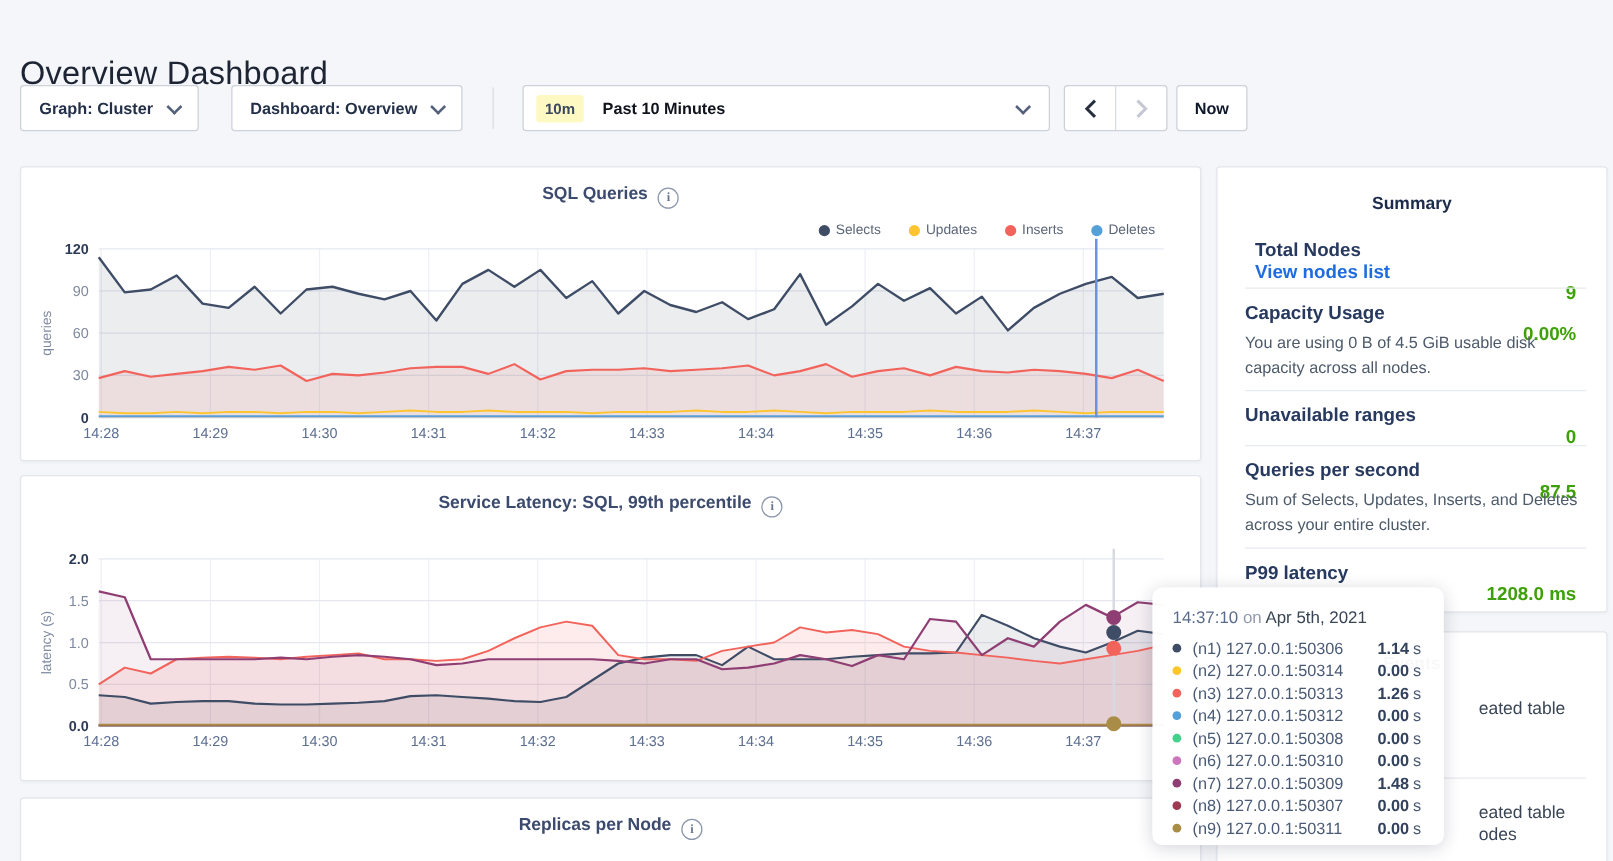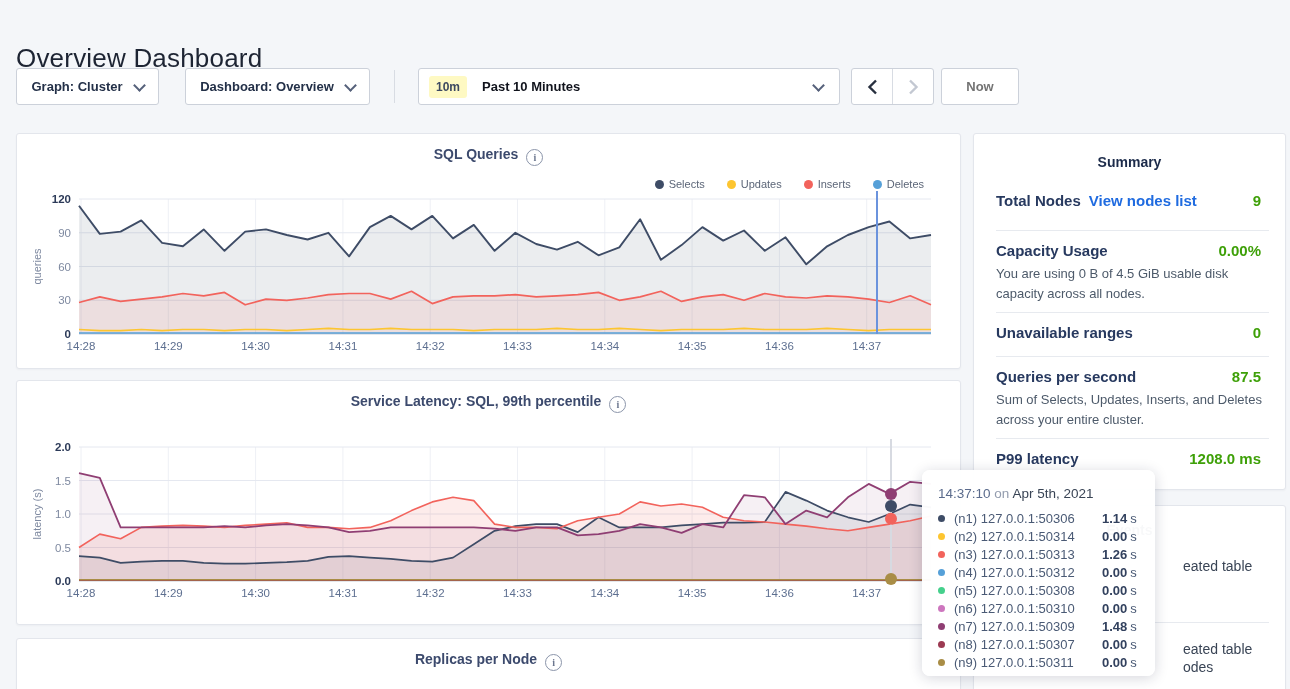--- a/index.html
+++ b/index.html
@@ -9,36 +9,36 @@
   
   .ctl{position:absolute;top:68px;height:37px;box-sizing:border-box;background:#fff;border:1px solid #ccd1da;border-radius:3px;display:flex;align-items:center;font-size:13px;font-weight:700;color:#233048;cursor:pointer;}
   .chev{width:7px;height:7px;border-right:2px solid #55607a;border-bottom:2px solid #55607a;transform:rotate(45deg);margin-left:12px;margin-top:-3px;}
   .vdivider{position:absolute;left:394px;top:70px;height:33px;width:1px;background:#d8dce3;}
   .badge{background:#fef9c3;border-radius:3px;font-size:12px;font-weight:700;color:#3c4861;padding:4px 7px;margin-left:10px;}
   .picker-label{margin-left:15px;color:#10131c;}
   .picker-chev{position:absolute;right:16px;}
   .btn-group{position:absolute;left:851px;top:68px;height:37px;display:flex;border:1px solid #ccd1da;border-radius:3px;background:#fff;box-sizing:border-box;}
   .arrow-btn{width:40px;display:flex;align-items:center;justify-content:center;cursor:pointer;}
   .arrow-btn + .arrow-btn{border-left:1px solid #d8dce3;}
-  .now-btn{position:absolute;left:941px;justify-content:center;width:78px;color:#737373;}
+  .now-btn{position:absolute;left:941px;justify-content:center;width:57px;color:#0f172a;}
   
   .card{position:absolute;background:#fff;border:1px solid #e3e6ec;border-radius:3px;box-sizing:border-box;box-shadow:0 1px 2px rgba(40,50,80,.04);padding-left:26px;}
   .chart-title-row{position:absolute;top:12px;left:0;right:0;text-align:center;font-size:14px;font-weight:700;color:#3c4a6d;}
   .info{display:inline-block;width:15px;height:15px;line-height:15px;border:1px solid #8b95aa;border-radius:50%;color:#6b768e;font-size:10px;font-weight:700;text-align:center;margin-left:8px;vertical-align:-2px;font-family:"Liberation Serif",serif;cursor:pointer;}
   .legend{position:absolute;top:44px;right:36px;display:flex;gap:22px;font-size:11px;color:#5c6678;}
   .legend-item{display:flex;align-items:center;gap:5px;}
   .legend-dot{width:9px;height:9px;border-radius:50%;}
   svg text{font-family:"Liberation Sans",sans-serif;}
   .tick{font-size:11.5px;fill:#7e89a0;}
   .tickB{font-size:11.5px;fill:#2c3a58;font-weight:700;}
   .xtick{font-size:11.5px;fill:#5d6f90;}
   .axisTitle{font-size:11px;fill:#7e89a0;}
   
   .sum-header{position:absolute;top:20px;left:0;right:0;text-align:center;font-size:14px;font-weight:700;color:#1c2b4a;}
-  .sum-row{position:absolute;left:22px;right:24px;display:flex;align-items:baseline;font-size:15px;font-weight:700;color:#27395f;}
+  .sum-row{position:absolute;left:22px;right:24px;display:flex;align-items:baseline;font-size:15px;font-weight:700;color:#27395f;flex-direction:column;}
   .sum-link{color:#1f6be0;margin-left:8px;cursor:pointer;}
   .sum-val{margin-left:auto;color:#3ea008;}
   .sum-desc{position:absolute;left:22px;width:278px;font-size:13px;font-weight:400;color:#4d5a6a;line-height:20px;}
   .hdivider{position:absolute;left:22px;right:16px;height:1px;background:#e7eaef;}
   
   .ev-header{position:absolute;top:16px;left:0;right:0;text-align:center;font-size:14px;font-weight:700;color:#1c2b4a;}
   .ev-frag{position:absolute;font-size:14px;color:#394455;margin-left:25px;}
   
   .tooltip{position:absolute;left:922px;top:470px;width:233px;height:206px;background:rgba(255,255,255,.97);border-radius:8px;box-shadow:0 2px 14px rgba(20,30,60,.18);z-index:40;box-sizing:border-box;padding:16px 14px 10px 16px;}
   .tt-head{font-size:13.5px;color:#394455;margin-bottom:8px;}

